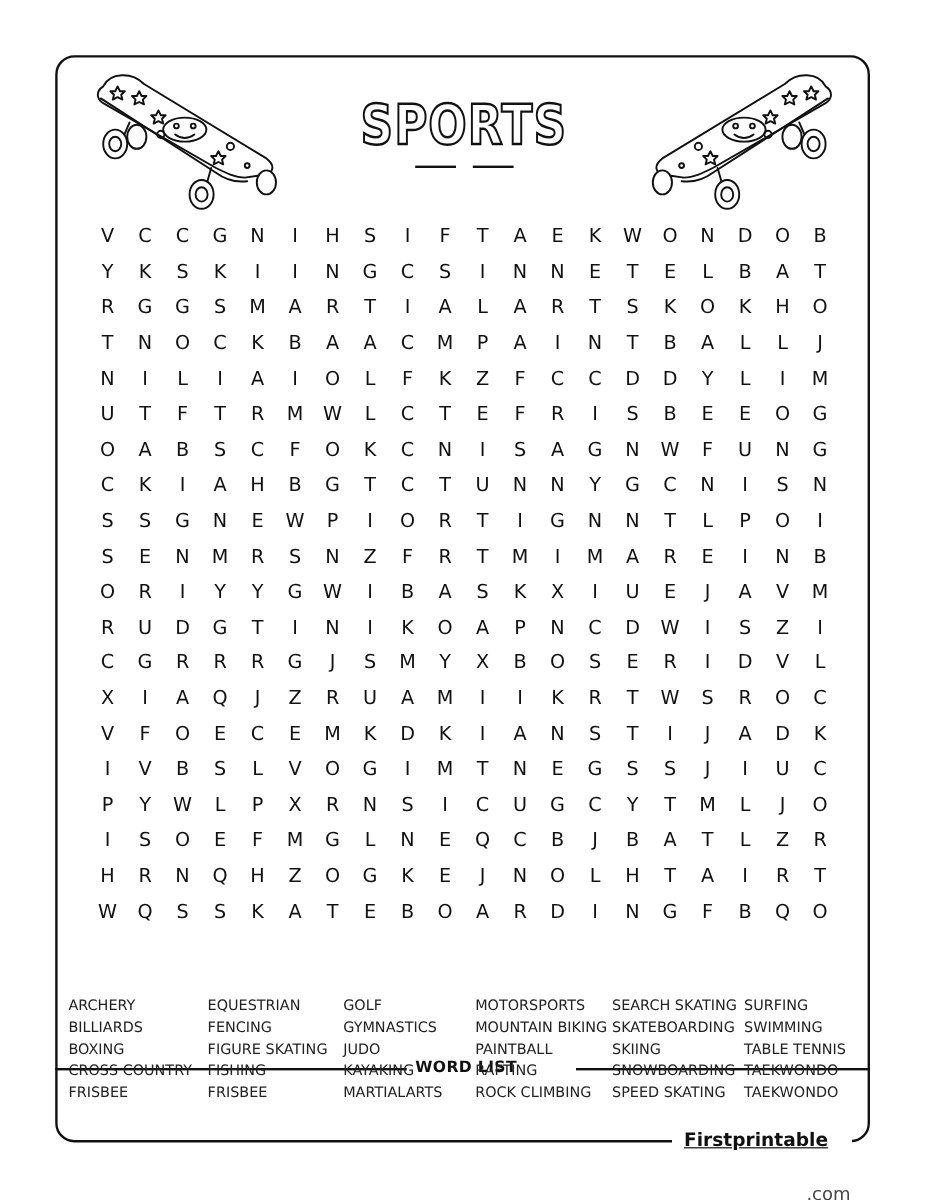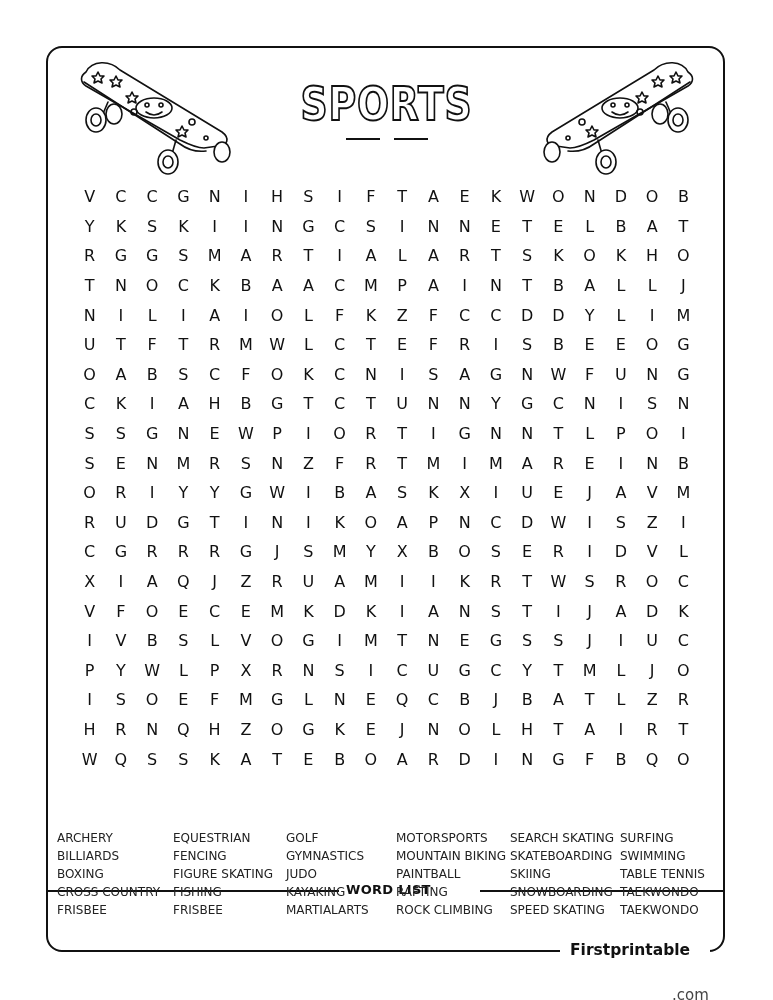--- a/index.html
+++ b/index.html
@@ -12,21 +12,21 @@
     .skate { position: absolute; }
     .grid { position: absolute; left: 74px; top: 182px; width: 625px; height: 592px; display: grid; grid-template-columns: repeat(20, 31.25px); grid-template-rows: repeat(20, 29.6px); }
     .cell { display: flex; align-items: center; justify-content: center; font-family: "DejaVu Sans", sans-serif; font-size: 16px; color: #111; }
     .wl-divider { position: absolute; top: 842px; left: 46px; width: 679px; height: 2px; margin-top: 48px; }
     .wl-line-left { position: absolute; left: 0; top: 0; width: 293px; height: 2px; background: #111; }
     .wl-line-right { position: absolute; right: 0; top: 0; width: 245px; height: 2px; background: #111; }
     .wl-title { position: absolute; left: 300px; top: -8px; font-family: "DejaVu Sans", sans-serif; font-weight: bold; font-size: 13px; letter-spacing: 0.3px; white-space: nowrap; }
     .wl-col { position: absolute; top: 829px; font-family: "DejaVu Sans", sans-serif; font-size: 12px; line-height: 18px; color: #222; white-space: nowrap; }
     .wl-item { display: block; }
     .footer-mask { position: absolute; left: 560px; top: 940px; width: 150px; height: 24px; background: #fff; }
-    .brand { position: absolute; left: 570px; top: 941px; font-family: "DejaVu Sans", sans-serif; font-weight: bold; font-size: 15.5px; color: #111; letter-spacing: 0px; }
+    .brand { position: absolute; left: 570px; top: 941px; font-family: "DejaVu Sans", sans-serif; font-weight: bold; font-size: 15.5px; color: #111; letter-spacing: 0px; text-decoration: underline; }
     .brand-sub { position: absolute; left: 672px; top: 961px; font-family: "DejaVu Sans", sans-serif; font-size: 15px; color: #444; margin-top: 25px; }
   </style>
 </head>
 <body>
 
 <div class="frame"></div>
 
 <svg class="skate" style="left:72px;top:58px;" width="160" height="118" viewBox="0 0 160 118">
   <g fill="none" stroke="#111" stroke-width="1.6" stroke-linecap="round" stroke-linejoin="round">
 

